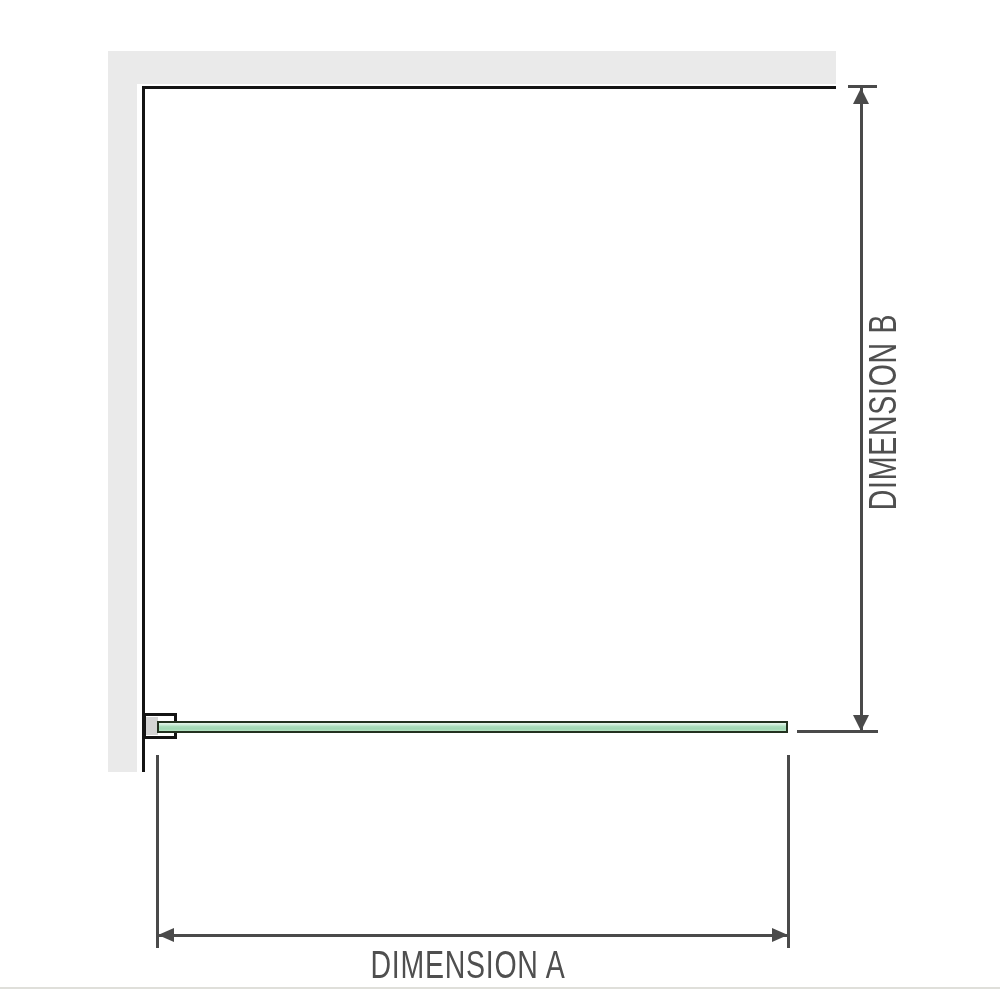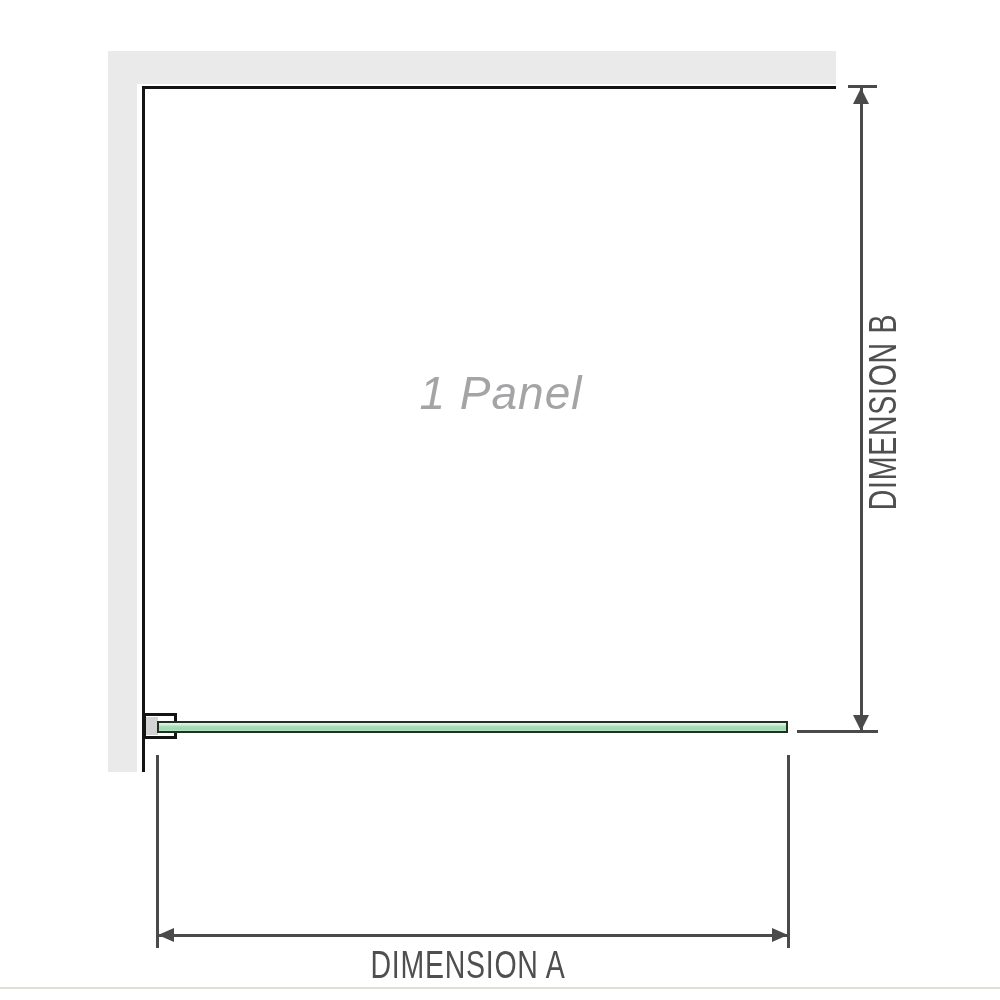--- a/index.html
+++ b/index.html
@@ -110,21 +110,20 @@
 </head>
 <body>
 
 <div class="stage">
 
   <div class="abs wall-top"></div>
   <div class="abs wall-left"></div>
   <div class="abs edge-top"></div>
   <div class="abs edge-left"></div>
 
-  <div class="abs panel-label">1 Panel</div>
 
   <div class="abs bracket">
     <div class="bracket-pad"></div>
   </div>
 
   <div class="abs glass"></div>
 
   <div class="abs dim tick-b-top"></div>
   <div class="abs dim line-b"></div>
   <div class="abs dim tick-b-bottom"></div>

